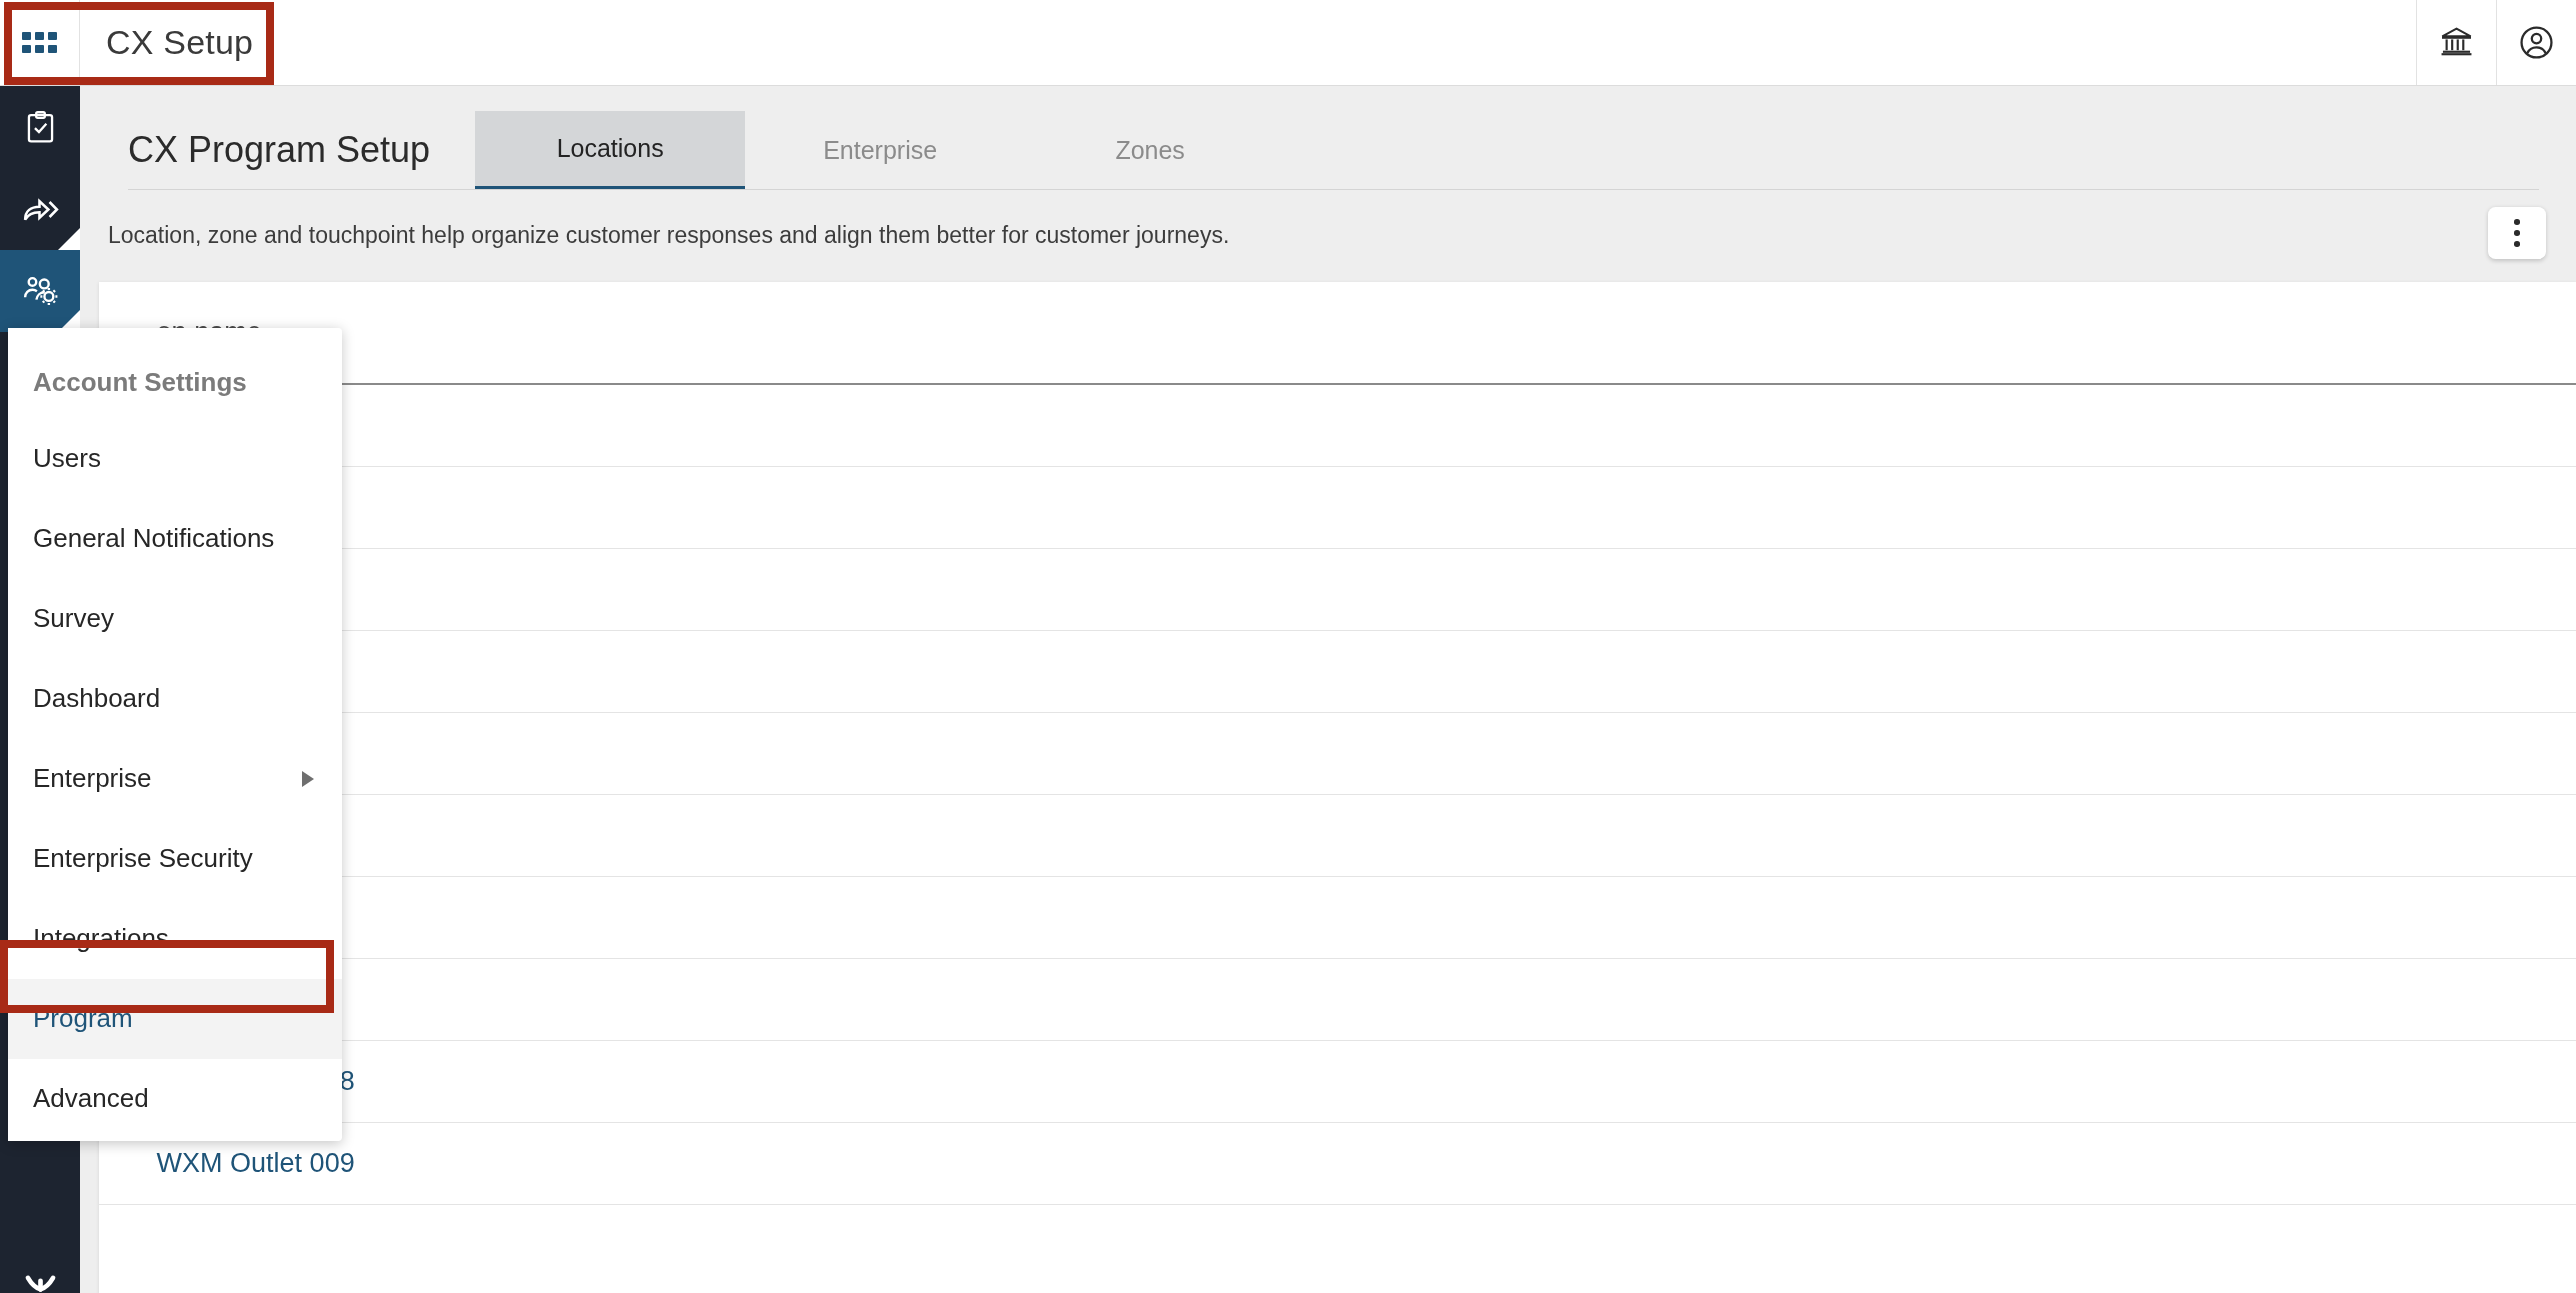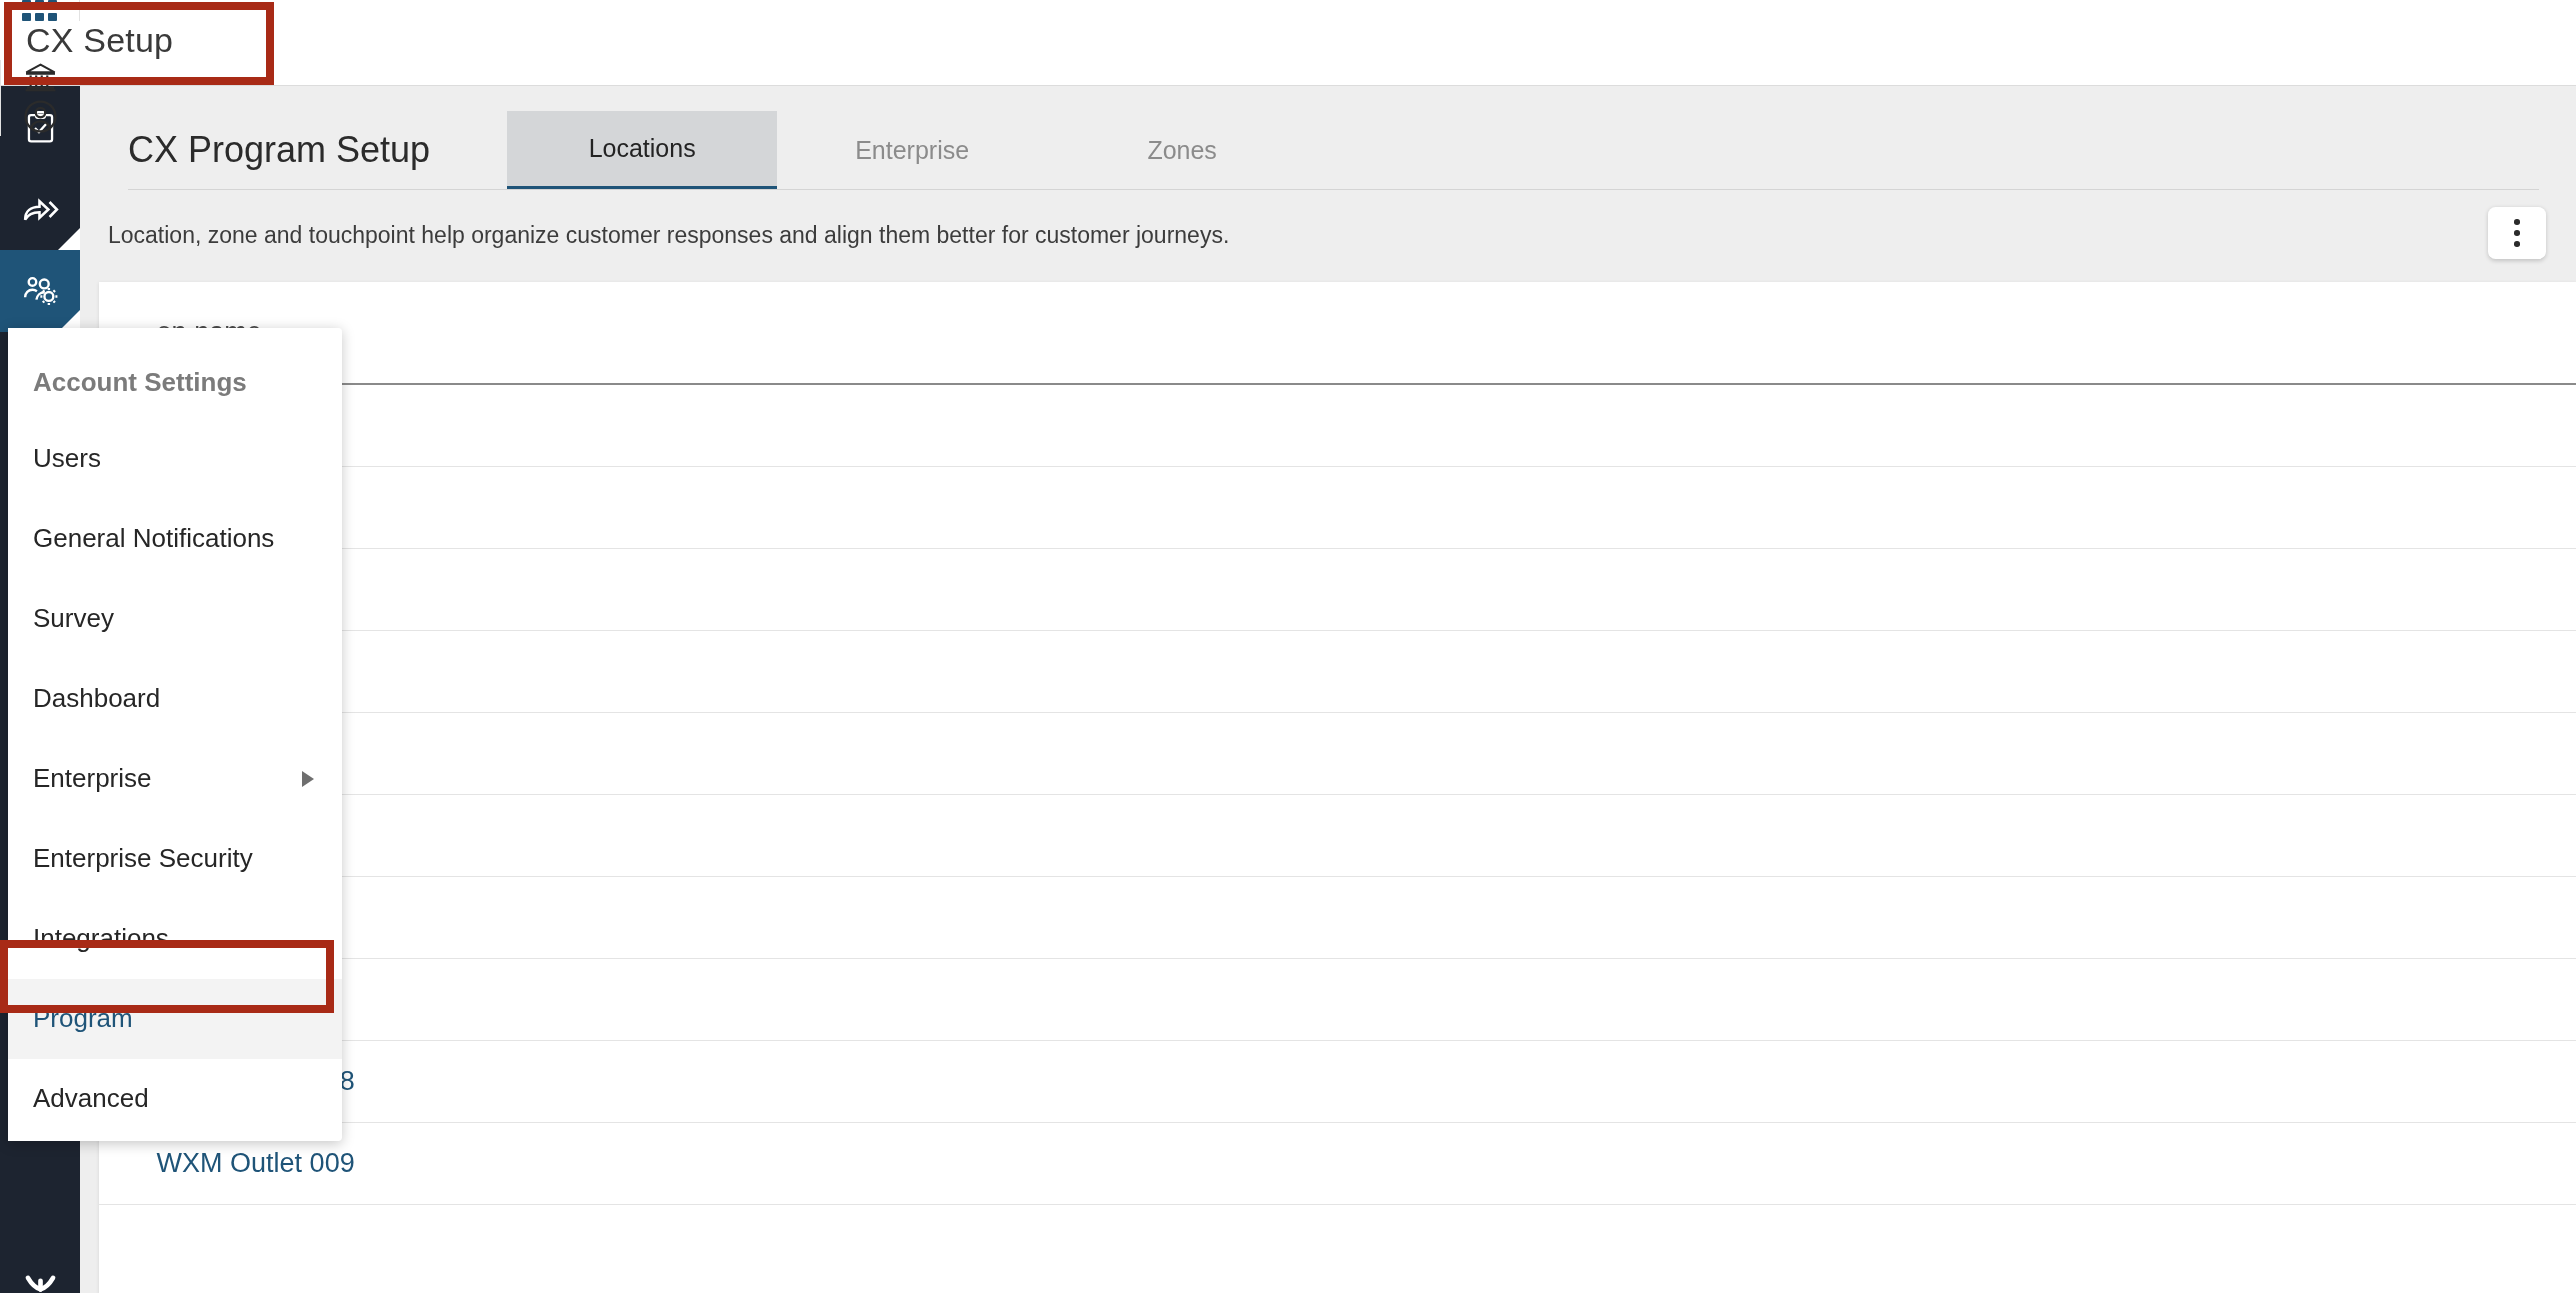--- a/index.html
+++ b/index.html
@@ -8,21 +8,21 @@
     font-family:"Liberation Sans", sans-serif;
     background:#ffffff;
     color:#222;
     -webkit-font-smoothing:antialiased;
   }
 
   
   #topbar{
     position:absolute; left:0; top:0; width:2576px; height:86px;
     background:#ffffff; border-bottom:0.9px solid #dcdcdc;
-    display:flex; align-items:stretch; z-index:40;flex-direction:column;
+    display:flex; align-items:stretch; z-index:40;
   }
   #grid-btn{
     width:80px; display:flex; align-items:center; justify-content:center;
     border-right:0.9px solid #e2e2e2; cursor:pointer;
   }
   .grid-glyph{ display:grid; grid-template-columns:repeat(3,8.4px); grid-template-rows:repeat(2,8.4px);
     gap:4.7px; }
   .grid-glyph i{ display:block; width:8.4px; height:8.4px; background:#1f5478; border-radius:0.9px; }
   #app-title{
     display:flex; align-items:center; padding:0 26px;
@@ -61,21 +61,21 @@
     display:flex; align-items:flex-end; justify-content:center; overflow:hidden;
   }
 
   
   #page{
     position:absolute; left:80px; top:86px; width:2496px; height:1207px;
     background:#eeeeee; overflow:hidden;
   }
   #page-head{
     position:relative; width:2496px; height:104px;
-    display:flex; align-items:flex-end; padding-left:48px;gap:32px;
+    display:flex; align-items:flex-end; padding-left:48px;
   }
   #page-title{
     font-size:36px; color:#2b2b2b; font-weight:400; white-space:nowrap;
     padding-bottom:18.6px; margin-right:45px;
   }
   #tabs{ display:flex; align-items:flex-end; height:100%; }
   .tab{
     min-width:270px; height:79px; display:flex; align-items:center; justify-content:center;
     font-size:25px; color:#8b8b8b; cursor:pointer; position:relative;
     border-bottom:0.9px solid #d4d4d4;

